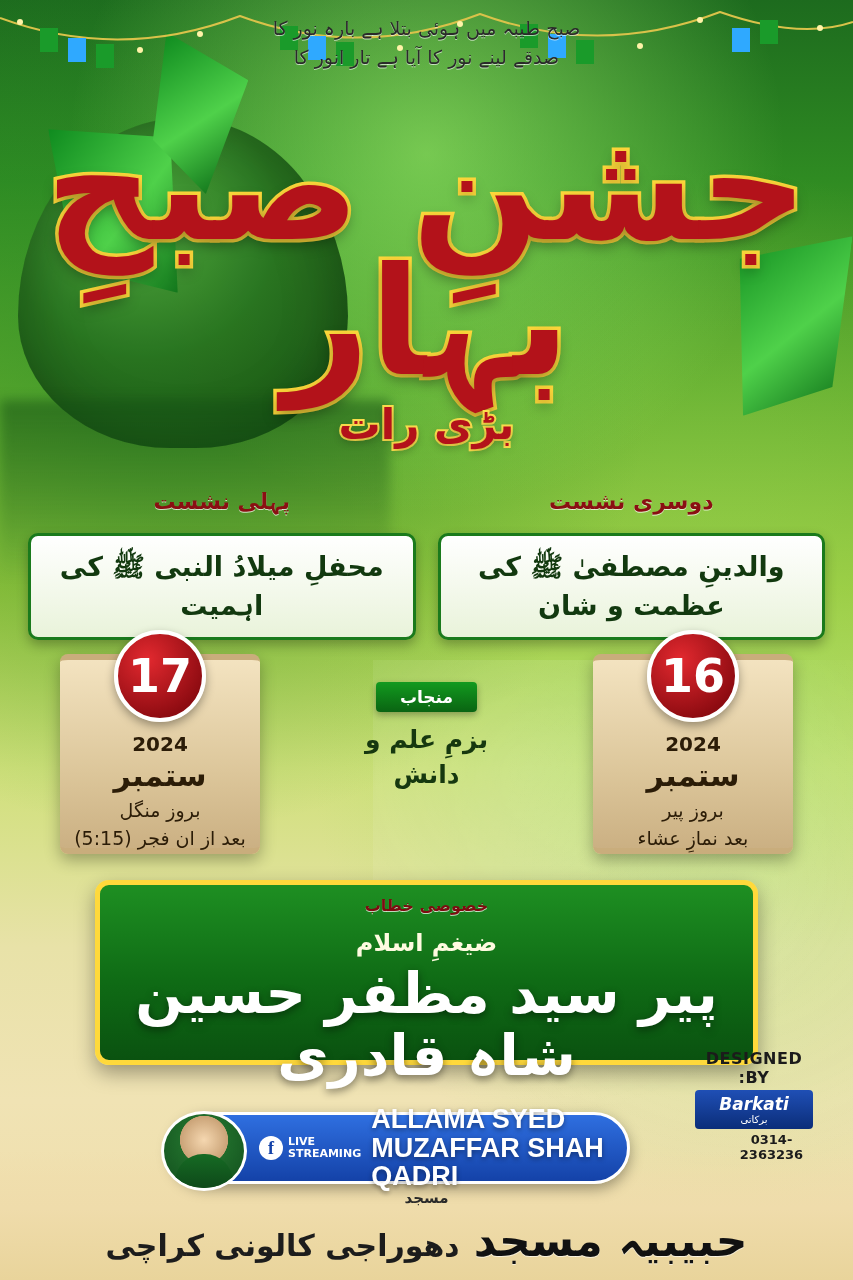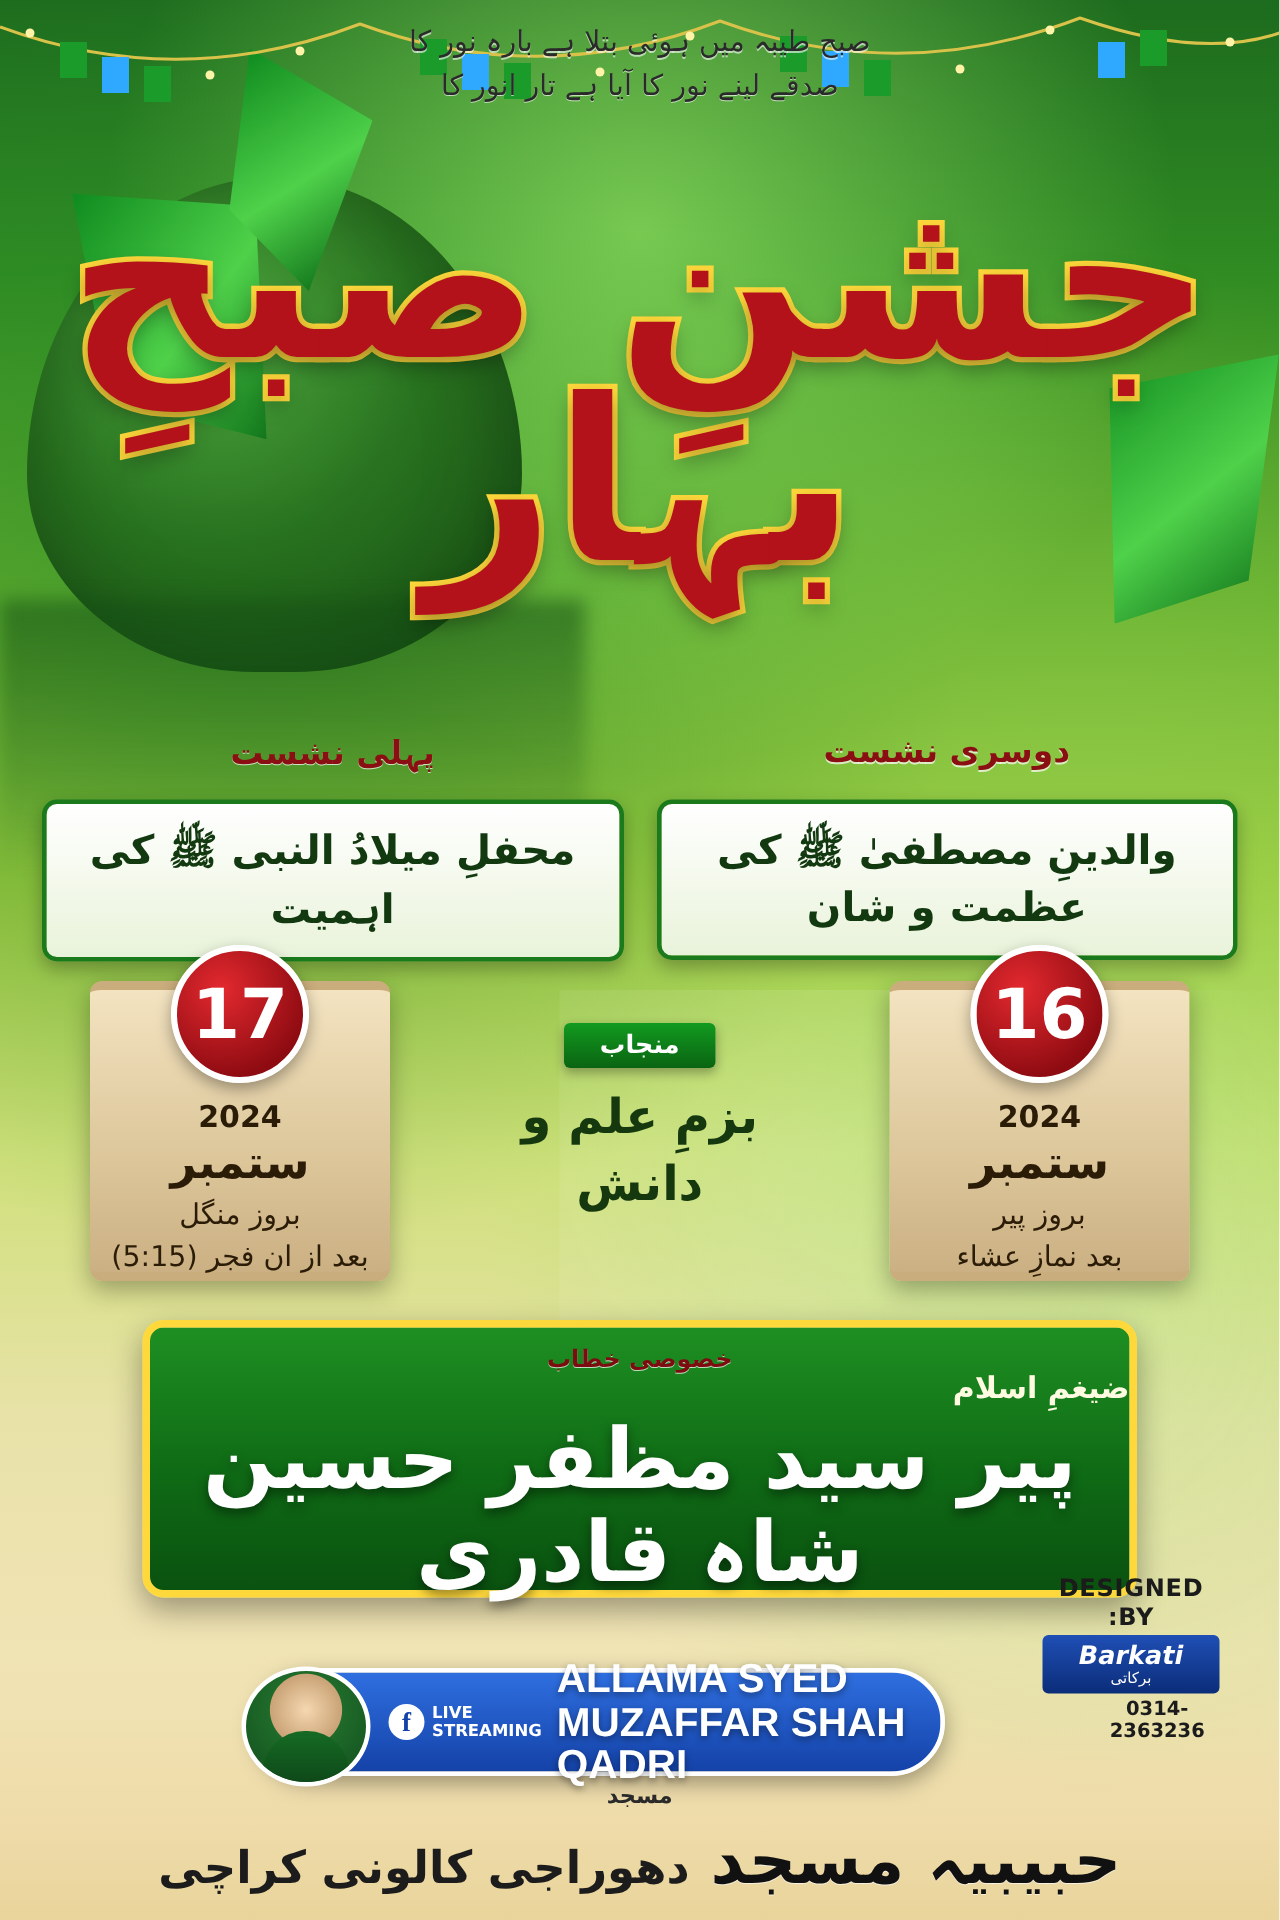--- a/index.html
+++ b/index.html
@@ -149,40 +149,40 @@
     position: absolute; left: 50%; top: 52px; transform: translateX(-50%);
     width: 160px; text-align: center;
   }
   .center-flag {
     display: inline-block; background: linear-gradient(180deg, #129a1f, #0a6412);
     color: #fff; font-size: 17px; font-weight: bold;
     padding: 5px 24px; border-radius: 4px;
     box-shadow: 0 3px 7px rgba(0,0,0,0.3);
   }
   .center-lines { margin-top: 10px; color: #16380f; }
-  .center-lines div { font-size: 32px; font-weight: bold; line-height: 1.4; }
+  .center-lines div { font-size: 25px; font-weight: bold; line-height: 1.4; }
 
   
   .speaker-panel {
     position: absolute; left: 95px; right: 95px; top: 880px; height: 185px;
     background: linear-gradient(180deg, #1e8f22, #0f6b15 55%, #0a5210);
     border: 5px solid #ffd93b;
     border-radius: 14px;
     box-shadow: 0 8px 20px rgba(0,0,0,0.35);
     text-align: center;
   }
   .khitab {
     position: absolute; top: -22px; left: 50%; transform: translateX(-50%);
     font-size: 16px; font-weight: bold; color: #7d0c10;
     text-shadow: 0 1px 0 rgba(255,255,255,0.7);
     white-space: nowrap;
     margin-top: 33px;
   }
   .speaker-pre {
-    margin-top: 28px; font-size: 20px; color: #fffbe0; font-weight: bold; text-align: right;
+    margin-top: 44px; font-size: 24px; color: #fffbe0; font-weight: bold;
   }
   .speaker-name {
     margin-top: 6px; font-size: 56px; font-weight: bold; color: #ffffff;
     text-shadow: 0 3px 8px rgba(0,0,0,0.45);
     line-height: 1.1;
   }
 
   
   .designer {
     position: absolute; right: 40px; bottom: 118px; width: 118px;
@@ -294,20 +294,21 @@
     </g>
   </svg>
 
   <div class="couplet">
     <div>صبح طیبہ میں ہوئی بتلا ہے بارہ نور کا</div>
     <div>صدقے لینے نور کا آیا ہے تار انور کا</div>
   </div>
 
   <div class="title-wrap">
     <div class="title-main">جشنِ صبحِ بہار</div>
+    <div class="title-sub">بڑی رات</div>
   </div>
 
   <div class="sessions">
     <div class="session">
       <div class="session-tag">دوسری نشست</div>
       <div class="session-bar">
         <span>والدینِ مصطفیٰ ﷺ کی عظمت و شان</span>
       </div>
     </div>
     <div class="session">

